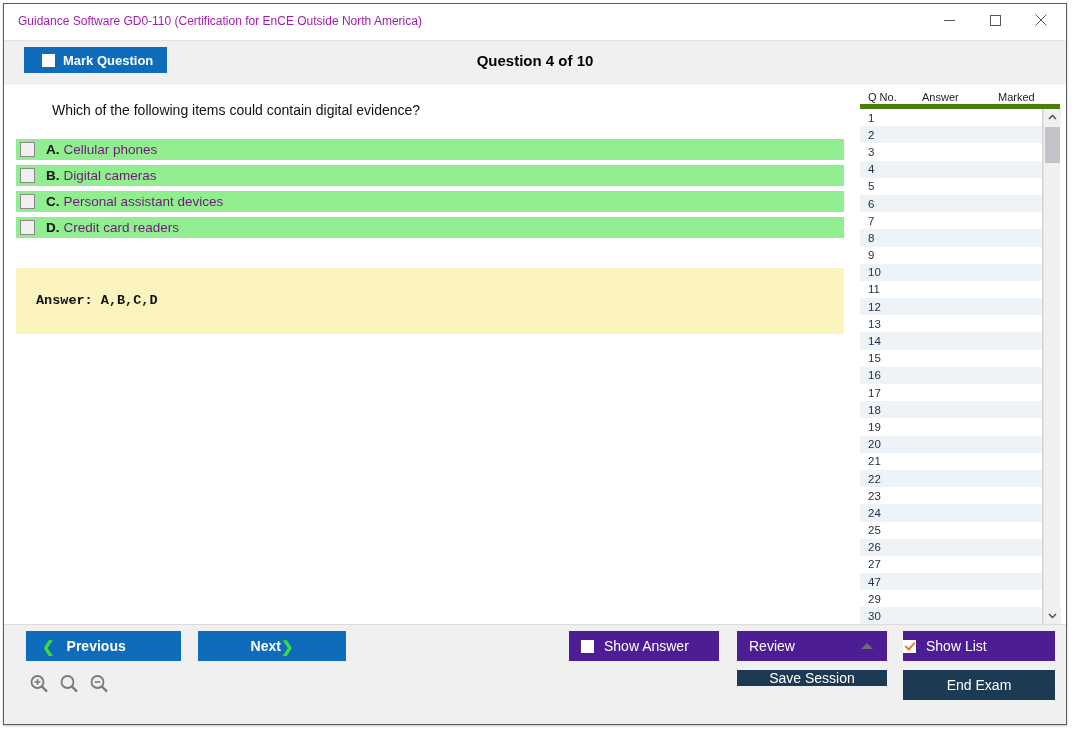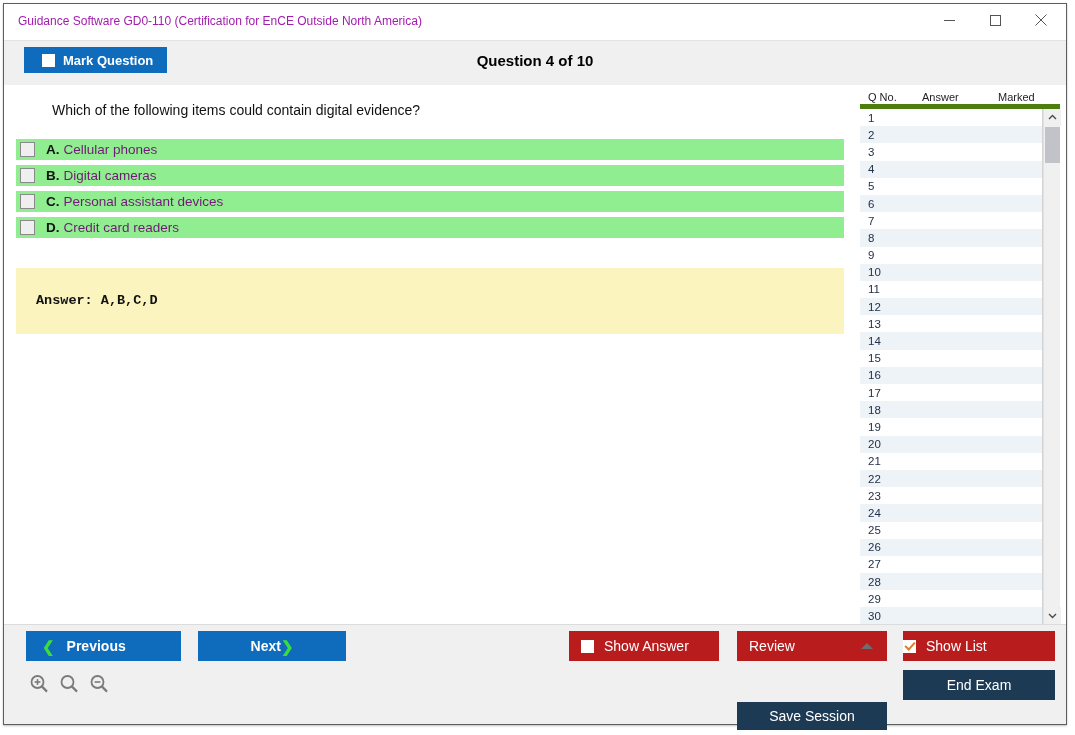--- a/index.html
+++ b/index.html
@@ -299,21 +299,21 @@
     color: #ffffff;
     font-size: 14px;
     font-weight: bold;
     cursor: pointer;
     display: flex;
     align-items: center;
     box-sizing: border-box;
     font-family: "Liberation Sans", sans-serif;
   }
   .btn-blue { background: #0f6cbd; }
-  .btn-orange { background: #b91c1c; }
+  .btn-orange { background: #4c1d95; }
   .btn-navy { background: #1d3a54; font-weight: normal; font-size: 14px; }
 
   #btn-previous {
     left: 22px; top: 6px; width: 155px; height: 30px;
     justify-content: flex-start; padding-left: 16px; gap: 12px;
   }
   #btn-next {
     left: 194px; top: 6px; width: 148px; height: 30px;
     justify-content: center; 
   }
@@ -337,23 +337,22 @@
     border-left: 6px solid transparent;
     border-right: 6px solid transparent;
     border-bottom: 6px solid #6e6e6e;
   }
   #btn-show-list {
     left: 899px; top: 6px; width: 152px; height: 30px;
     justify-content: flex-start; gap: 10px;
     font-weight: normal; font-size: 14px;
   }
   #btn-save-session {
-    left: 733px; top: 45px; width: 150px; height: 28px;
+    left: 733px; top: 45px; width: 150px; height: 16px;
     justify-content: center;
-    margin-top: 32px;
   }
   #btn-end-exam {
     left: 899px; top: 45px; width: 152px; height: 30px;
     justify-content: center;
   }
 
   #zoom-controls {
     position: absolute;
     left: 24px;
     top: 48px;
@@ -563,21 +562,21 @@
           <span class="lr-qno">26</span>
           <span class="lr-ans"></span>
           <span class="lr-mark"></span>
         </div>
         <div class="list-row plain">
           <span class="lr-qno">27</span>
           <span class="lr-ans"></span>
           <span class="lr-mark"></span>
         </div>
         <div class="list-row alt">
-          <span class="lr-qno">28</span>
+          <span class="lr-qno">47</span>
           <span class="lr-ans"></span>
           <span class="lr-mark"></span>
         </div>
         <div class="list-row plain">
           <span class="lr-qno">29</span>
           <span class="lr-ans"></span>
           <span class="lr-mark"></span>
         </div>
         <div class="list-row alt">
           <span class="lr-qno">30</span>

